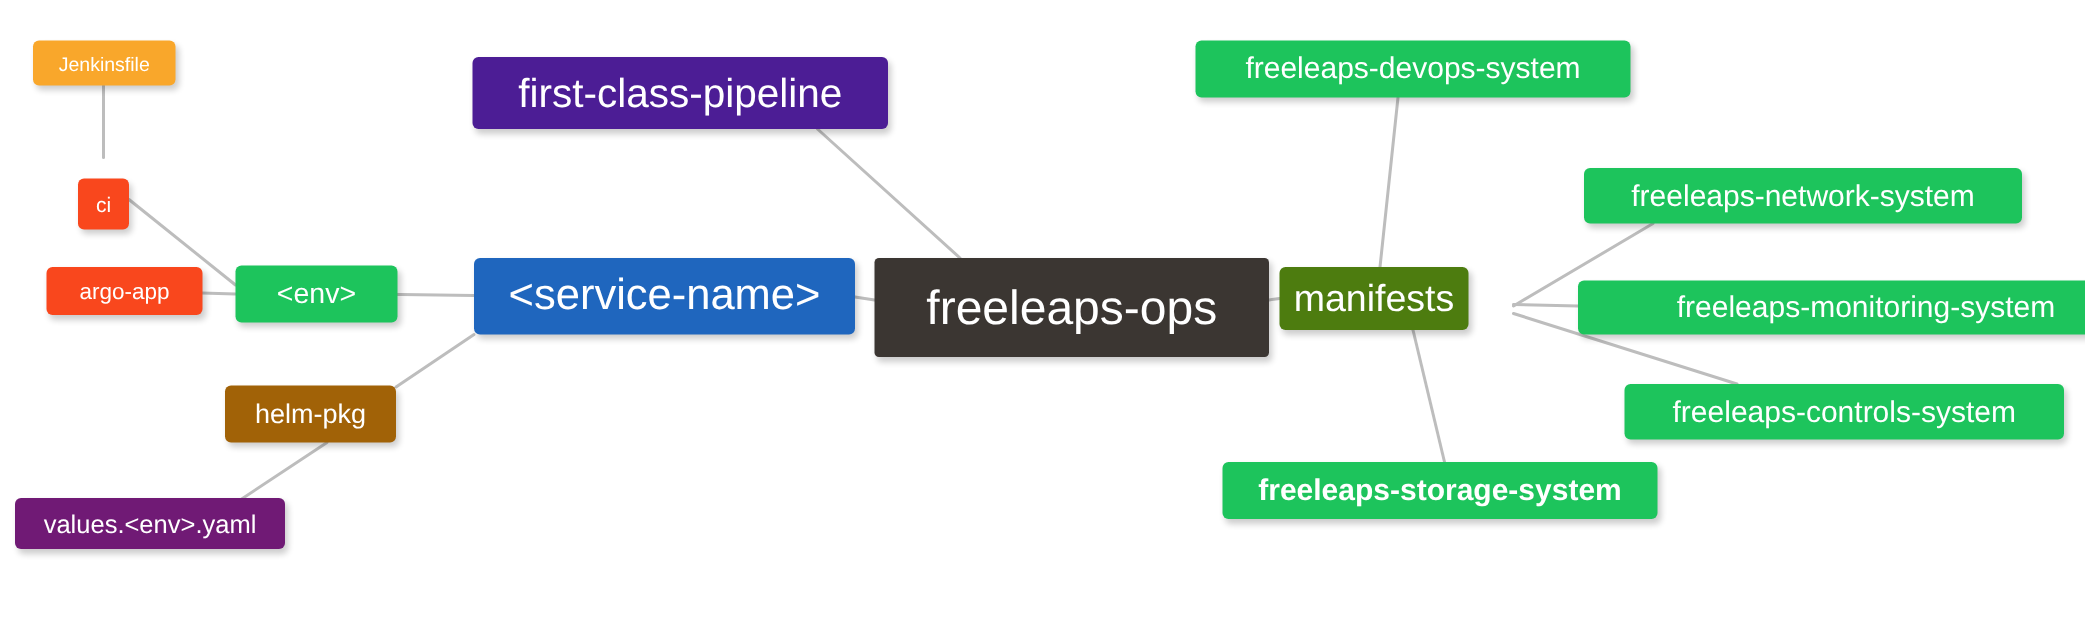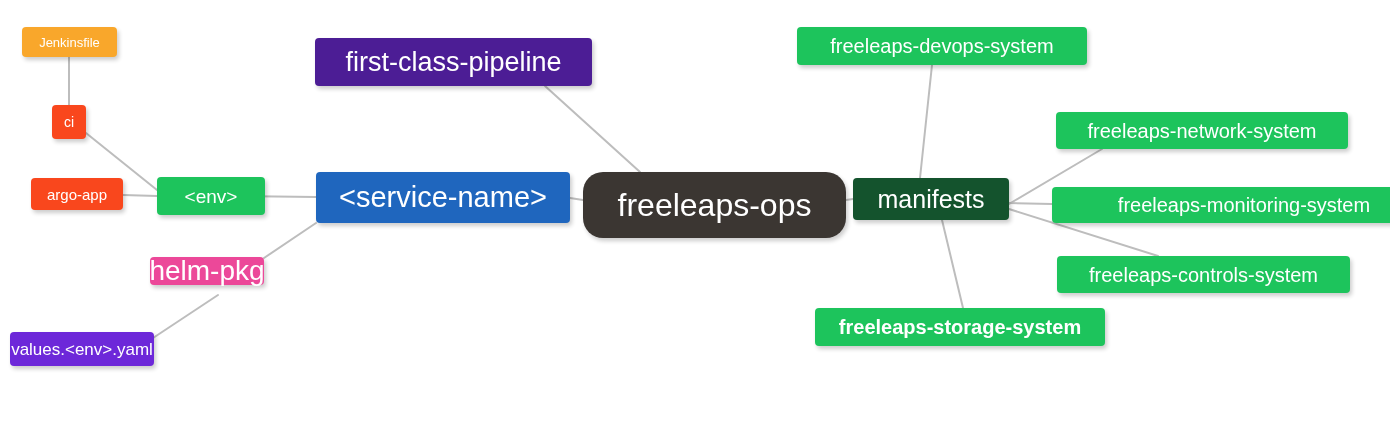--- a/index.html
+++ b/index.html
@@ -66,28 +66,28 @@
       <line x1="545" y1="86" x2="640" y2="172" stroke="#bdbdbd" stroke-width="2" stroke-linecap="round"></line>
       <line x1="846" y1="200" x2="853" y2="199" stroke="#bdbdbd" stroke-width="2" stroke-linecap="round"></line>
       <line x1="920" y1="178" x2="932" y2="65" stroke="#bdbdbd" stroke-width="2" stroke-linecap="round"></line>
       <line x1="1009" y1="204" x2="1102" y2="149" stroke="#bdbdbd" stroke-width="2" stroke-linecap="round"></line>
       <line x1="1009" y1="203" x2="1052" y2="204" stroke="#bdbdbd" stroke-width="2" stroke-linecap="round"></line>
       <line x1="1009" y1="209" x2="1158" y2="256" stroke="#bdbdbd" stroke-width="2" stroke-linecap="round"></line>
       <line x1="942" y1="220" x2="963" y2="308" stroke="#bdbdbd" stroke-width="2" stroke-linecap="round"></line>
     </svg>
   <div id="node-layer">
       <div class="node n-orange" style="left: 22px; top: 27px; width: 95px; height: 30px; font-size: 13px; background: rgb(249, 167, 43);">Jenkinsfile</div>
-      <div class="node n-red" style="left: 52px; top: 105px; width: 34px; height: 34px; font-size: 14px; background: rgb(249, 71, 29);">ci</div>
-      <div class="node n-red" style="left: 31px; top: 178px; width: 92px; height: 32px; font-size: 15px; background: rgb(249, 71, 29);">argo-app</div>
-      <div class="node n-red" style="left: 10px; top: 332px; width: 144px; height: 34px; font-size: 17px; background: #6d28d9;">values.&lt;env&gt;.yaml</div>
+      <div class="node n-red" style="left: 52px; top: 119px; width: 34px; height: 34px; font-size: 14px; background: rgb(249, 71, 29);">ci</div>
+      <div class="node n-red" style="left: 31px; top: 178px; width: 104px; height: 32px; font-size: 15px; background: rgb(249, 71, 29);">argo-app</div>
+      <div class="node n-red" style="left: 10px; top: 332px; width: 180px; height: 34px; font-size: 17px; background: #701a75;">values.&lt;env&gt;.yaml</div>
       <div class="node n-green" style="left: 157px; top: 177px; width: 108px; height: 38px; font-size: 19px; background: rgb(29, 196, 92);">&lt;env&gt;</div>
-      <div class="node n-green" style="left: 150px; top: 257px; width: 114px; height: 28px; font-size: 28px; background: #ec4899;">helm-pkg</div>
+      <div class="node n-green" style="left: 150px; top: 257px; width: 114px; height: 38px; font-size: 18px; background: #a16207;">helm-pkg</div>
       <div class="node n-blue" style="left: 316px; top: 172px; width: 254px; height: 51px; font-size: 29px; background: rgb(31, 102, 190);">&lt;service-name&gt;</div>
       <div class="node n-blue" style="left: 315px; top: 38px; width: 277px; height: 48px; font-size: 27px; background: #4c1d95;">first-class-pipeline</div>
-      <div class="node n-root" style="left: 583px; top: 172px; width: 263px; height: 66px; font-size: 32px; background: rgb(59, 54, 50); border-radius: 20px;">freeleaps-ops</div>
-      <div class="node n-blue" style="left: 853px; top: 178px; width: 156px; height: 42px; font-size: 25px; background: #14532d;">manifests</div>
+      <div class="node n-root" style="left: 583px; top: 172px; width: 263px; height: 66px; font-size: 32px; background: rgb(59, 54, 50);">freeleaps-ops</div>
+      <div class="node n-blue" style="left: 853px; top: 178px; width: 126px; height: 42px; font-size: 25px; background: #4d7c0f;">manifests</div>
       <div class="node n-green" style="left: 797px; top: 27px; width: 290px; height: 38px; font-size: 20px; background: rgb(29, 196, 92);">freeleaps-devops-system</div>
       <div class="node n-green" style="left: 1056px; top: 112px; width: 292px; height: 37px; font-size: 20px; background: rgb(29, 196, 92);">freeleaps-network-system</div>
       <div class="node n-green" style="left: 1052px; top: 187px; width: 384px; height: 36px; font-size: 20px; background: rgb(29, 196, 92);">freeleaps-monitoring-system</div>
-      <div class="node n-green" style="left: 1057px; top: 256px; width: 293px; height: 37px; font-size: 20px; background: rgb(29, 196, 92);">freeleaps-controls-system</div>
+      <div class="node n-green" style="left: 1083px; top: 256px; width: 293px; height: 37px; font-size: 20px; background: rgb(29, 196, 92);">freeleaps-controls-system</div>
       <div class="node n-green" style="left: 815px; top: 308px; width: 290px; height: 38px; font-size: 20px; background: rgb(29, 196, 92); font-weight: bold;">freeleaps-storage-system</div>
     </div>
 </div>
 
 </body></html>

